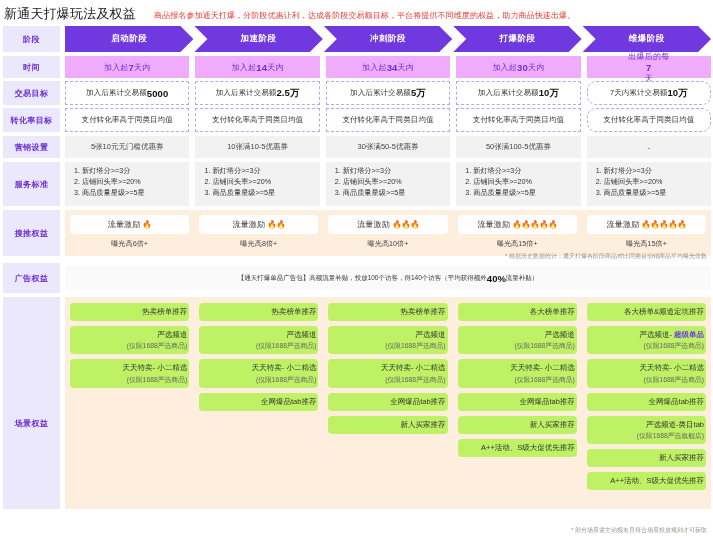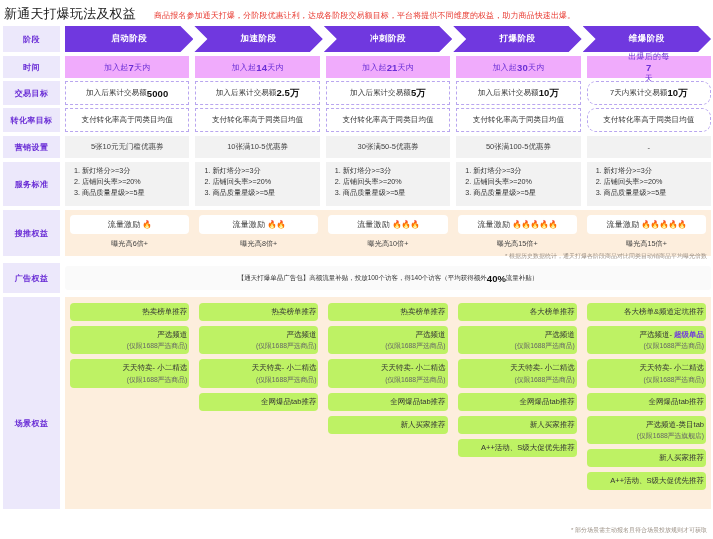--- a/index.html
+++ b/index.html
@@ -166,21 +166,21 @@
             <b>7</b>
             <span>天内</span>
           </div>
           <div class="timecell">
             <span>加入起</span>
             <b>14</b>
             <span>天内</span>
           </div>
           <div class="timecell">
             <span>加入起</span>
-            <b>21</b>
+            <b>34</b>
             <span>天内</span>
           </div>
           <div class="timecell">
             <span>加入起</span>
             <b>30</b>
             <span>天内</span>
           </div>
           <div class="timecell">
             <span>出爆后的每</span>
             <b>7</b>

